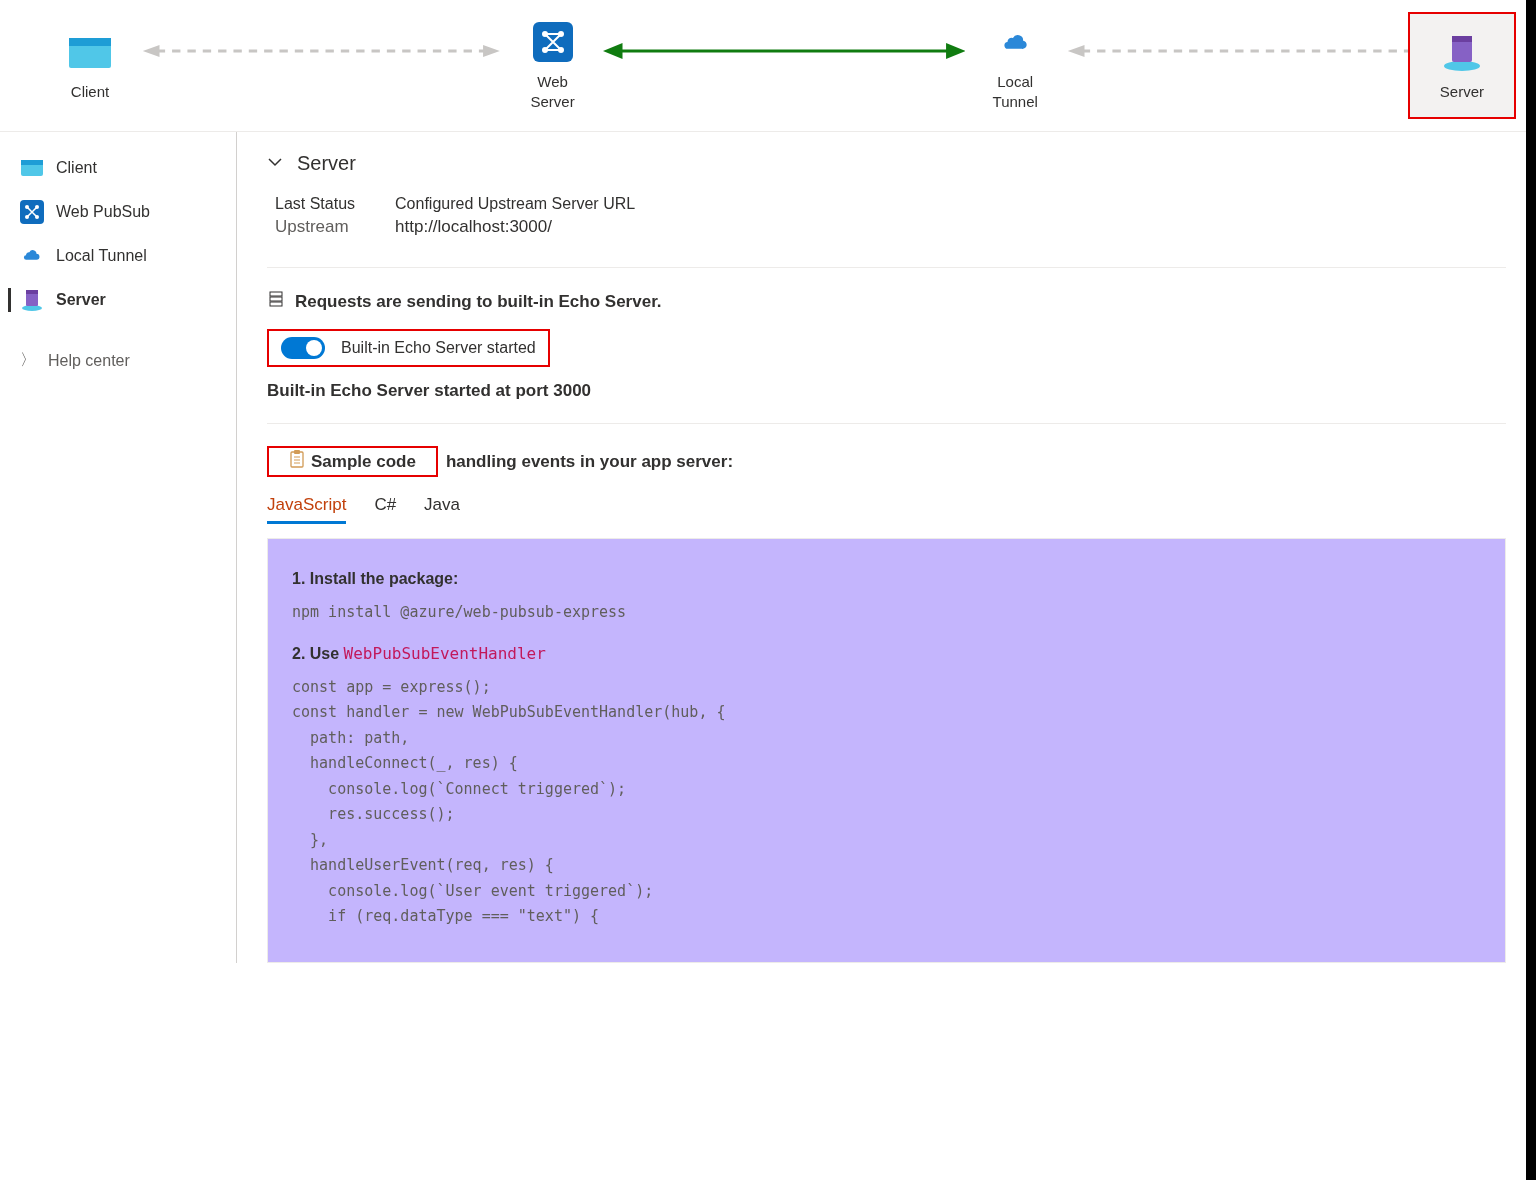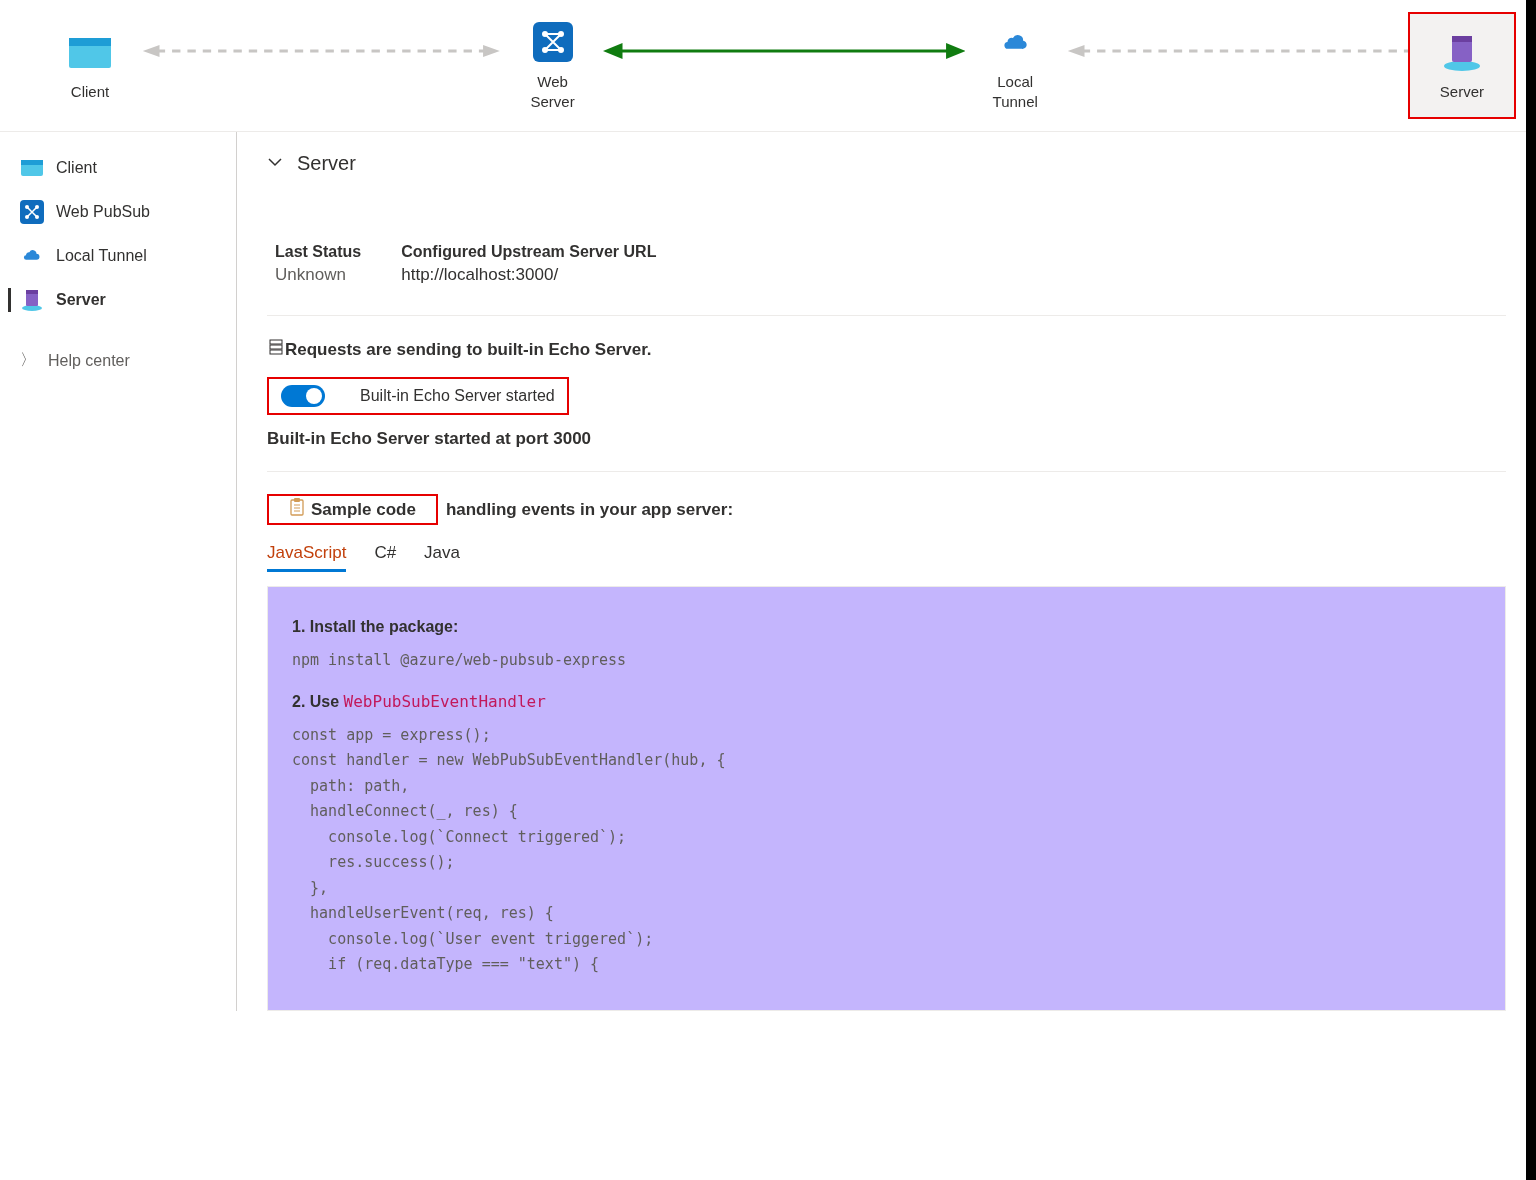--- a/index.html
+++ b/index.html
@@ -81,43 +81,43 @@
 
     .main { flex: 1; padding: 8px 30px 0 30px; overflow: auto; }
     .section-header {
       display: flex; align-items: center; gap: 14px;
       font-size: 20px;
       padding: 12px 0;
     }
     .section-header .chev { font-size: 16px; color: #323130; transform: rotate(0deg); }
 
     .status-row { display: flex; gap: 40px; margin: 8px 0 30px 8px; }
-    .status-block .lbl { font-weight: 700; font-size: 16px; margin-top: 48px; }
+    .status-block .lbl { font-weight: 400; font-size: 16px; }
     .status-block .val { font-size: 17px; color: #605e5c; margin-top: 4px; }
     .status-block .val.link { color: #323130; }
 
     hr.rule { border: none; border-top: 1px solid #edebe9; margin: 4px 0 22px 0; }
 
     .echo-row {
-      display: flex; align-items: center; gap: 0; font-weight: 600;
+      display: flex; align-items: center; gap: 10px; font-weight: 600;
       font-size: 17px; margin-bottom: 16px;
     }
     .toggle-wrap {
       display: inline-flex; align-items: center; gap: 16px;
       border: 2px solid #e60000; padding: 6px 12px; margin-bottom: 14px;
     }
     .toggle {
       width: 44px; height: 22px; border-radius: 22px;
       background: #0078d4; position: relative;
     }
     .toggle::after {
       content: ""; position: absolute; width: 16px; height: 16px;
       border-radius: 50%; background: #fff; right: 3px; top: 3px;
     }
-    .toggle-label { font-size: 16px; margin-left: 19px; }
+    .toggle-label { font-size: 16px; }
 
     .port-line { font-weight: 600; font-size: 17px; margin-bottom: 22px; }
 
     .sample-head { display: flex; align-items: center; gap: 8px; font-size: 17px; font-weight: 600; margin-bottom: 12px; }
     .sample-head .boxed { border: 2px solid #e60000; padding: 2px 20px; display: inline-flex; align-items: center; gap:6px; }
     .clipboard-icon { color:#d29b56; }
 
     .tabs { display: flex; gap: 28px; border-bottom: 0; margin-bottom: 14px; }
     .tab { font-size: 17px; padding: 6px 0; color: #323130; cursor: pointer; }
     .tab.active { color: #c2410c; border-bottom: 3px solid #0078d4; font-weight: 400; }
@@ -266,21 +266,21 @@
         <svg width="16" height="16" viewBox="0 0 16 16">
             <path d="M2 5 L8 11 L14 5" fill="none" stroke="#323130" stroke-width="1.5"></path>
           </svg>
       </span>
       <span style="font-size:20px">Server</span>
     </div>
 
     <div class="status-row">
       <div class="status-block">
         <div class="lbl">Last Status</div>
-        <div class="val">Unknown</div>
+        <div class="val">Upstream</div>
       </div>
       <div class="status-block">
         <div class="lbl">Configured Upstream Server URL</div>
         <div class="val link">http://localhost:3000/</div>
       </div>
     </div>
 
     <hr class="rule">
 
     <div class="echo-row">

